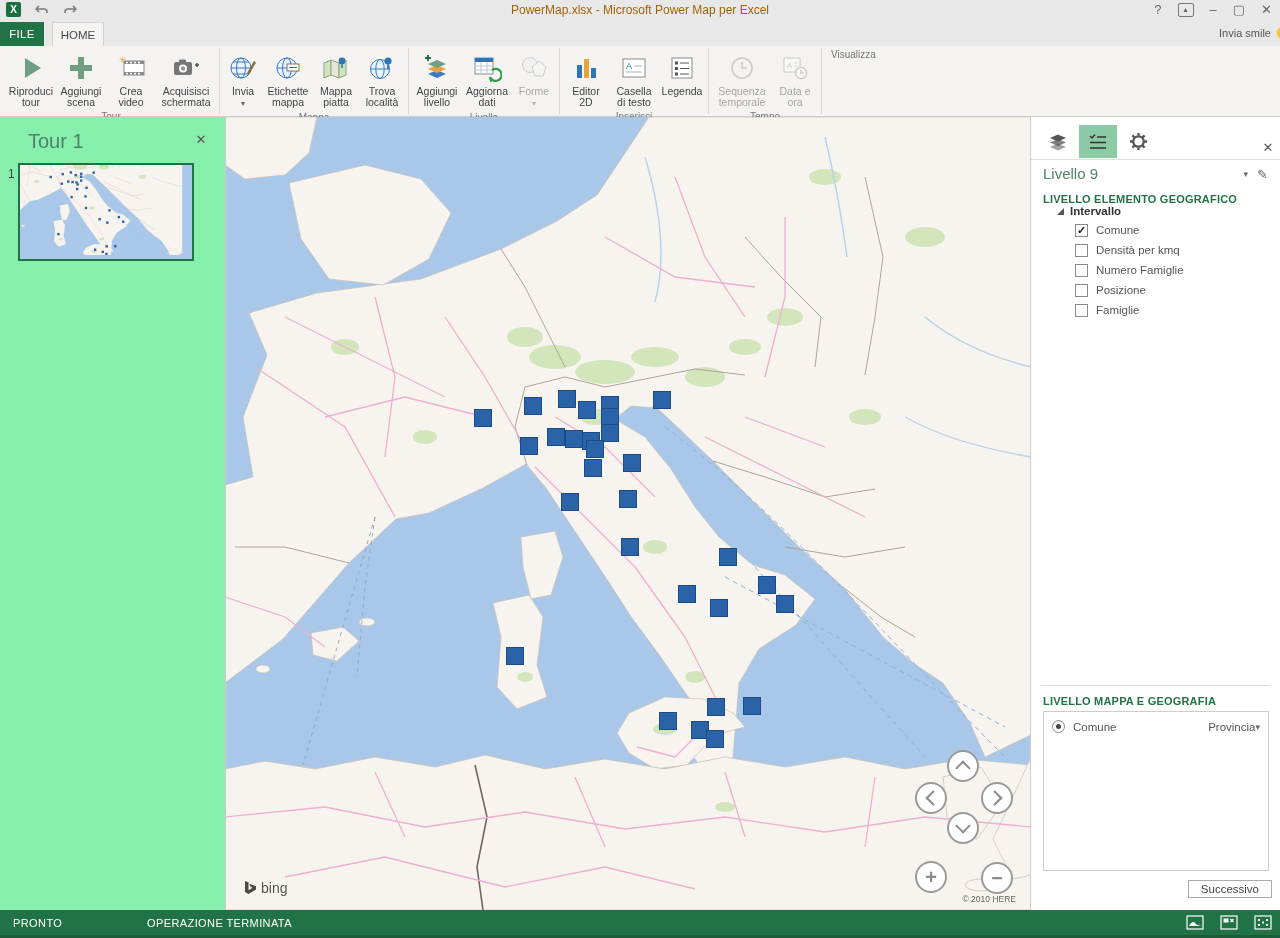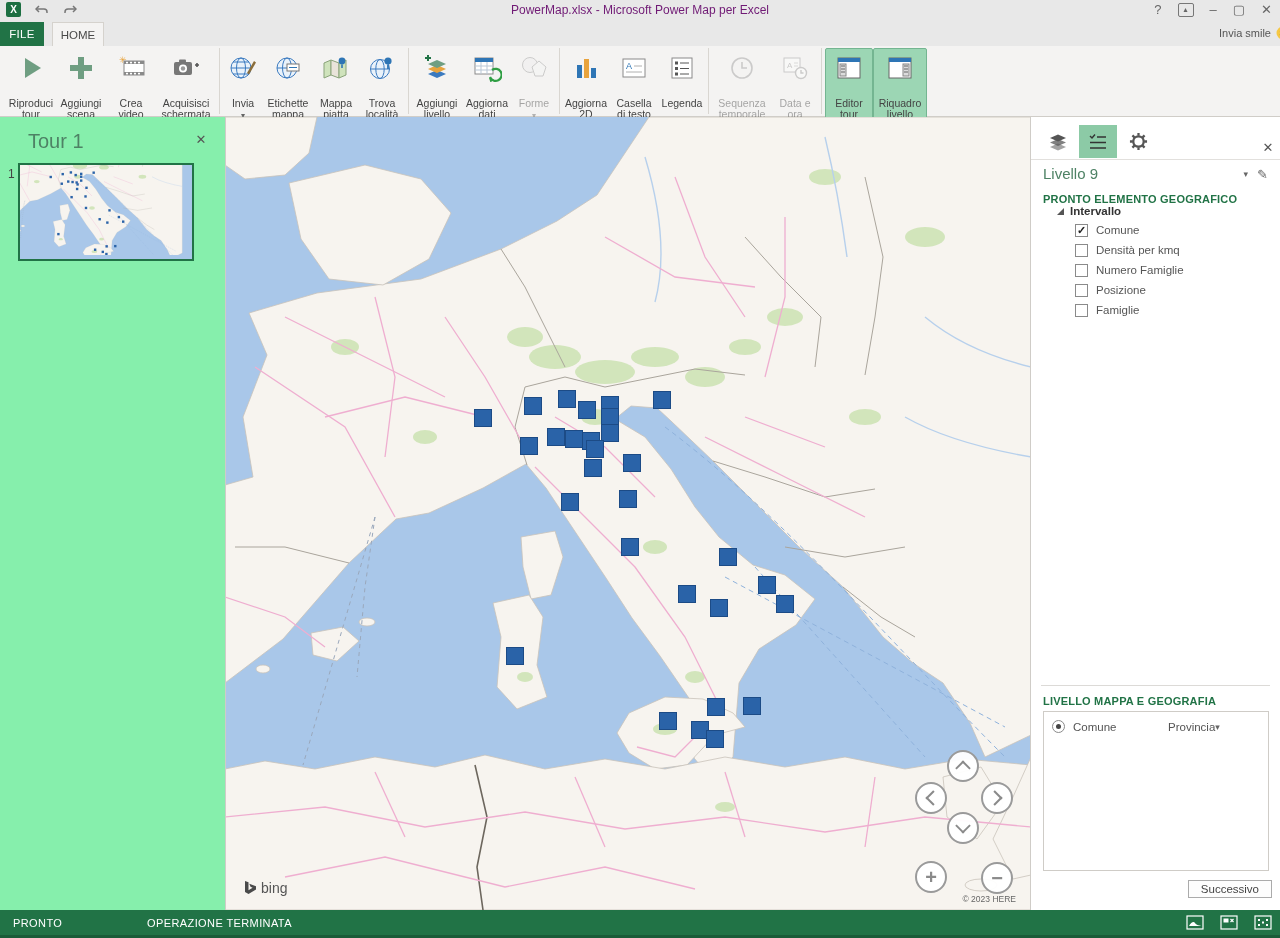--- a/index.html
+++ b/index.html
@@ -4,21 +4,21 @@
 <style>
   html,body{margin:0;padding:0;}
   body{width:1280px;height:938px;overflow:hidden;font-family:"Liberation Sans",sans-serif;
        background:#e8e8e8;position:relative;color:#444;-webkit-font-smoothing:antialiased;}
   
   .titlebar{position:absolute;left:0;top:0;width:1280px;height:20px;background:#e8e8e8;}
   .qat{position:absolute;left:6px;top:2px;display:flex;align-items:center;gap:14px;}
   .excel-logo{width:15px;height:15px;background:#1d6f42;border-radius:2px;color:#fff;
       font-size:10px;font-weight:bold;display:flex;align-items:center;justify-content:center;}
   .undo-redo svg{display:block;}
-  .win-title{position:absolute;left:0;right:0;top:3px;text-align:center;font-size:12px;color:#701a75;}
+  .win-title{position:absolute;left:0;right:0;top:3px;text-align:center;font-size:12px;color:#a16207;}
   .win-controls{position:absolute;right:8px;top:2px;display:flex;gap:16px;align-items:center;
       font-size:13px;color:#666;}
   .win-controls span{cursor:default;}
   .ribbon-opt{width:14px;height:12px;border:1px solid #777;font-size:8px;line-height:11px;
       text-align:center;border-radius:2px;}
   
   .tabrow{position:absolute;left:0;top:20px;width:1280px;height:26px;background:#e8e8e8;padding-left:20px;}
   .tab-file{position:absolute;left:0;top:2px;width:44px;height:24px;background:#217346;color:#fff;
       font-size:11.5px;text-align:center;line-height:24px;letter-spacing:.3px;}
   .tab-home{position:absolute;left:52px;top:2px;width:50px;height:24px;background:#f4f3f2;
@@ -28,21 +28,21 @@
   
   .ribbon{position:absolute;left:0;top:46px;width:1280px;height:71px;background:#f4f3f2;
       border-bottom:1px solid #d0cdc8;display:flex;align-items:stretch;padding-left:4px;box-sizing:border-box;}
   .rgroup{display:flex;flex-direction:column;padding:2px 2px 0 2px;}
   .rbtns{display:flex;flex:1;align-items:flex-start;}
   .rlabel{font-size:10px;color:#777;text-align:center;padding:1px 6px 2px;}
   .rsep{width:1px;background:#d9d6d1;margin:2px 1px;}
   .rbtn{width:46px;padding:3px 1px 1px;display:flex;flex-direction:column;align-items:center;
       border:1px solid transparent;border-radius:2px;cursor:default;}
   .rbtn .ricon{height:32px;display:flex;align-items:center;justify-content:center;}
-  .rbtn .rtext{font-size:10.5px;color:#444;text-align:center;line-height:11px;margin-top:14px;}
+  .rbtn .rtext{font-size:10.5px;color:#444;text-align:center;line-height:11px;margin-top:2px;}
   .rbtn.active{background:#9cd6b4;border-color:#74b591;}
   .rbtn.disabled{opacity:.45;}
   .has-caret .rtext::after{content:"\25BE";display:block;font-size:8px;color:#666;margin-top:1px;}
   
   .content{position:absolute;left:0;top:117px;width:1280px;height:793px;display:flex;}
   
   .tour-panel{width:226px;background:#86efac;border-right:1px solid #cfccc7;position:relative;box-sizing:border-box;}
   .tour-title{position:absolute;left:28px;top:13px;font-size:20px;color:#4e8265;}
   .panel-close{position:absolute;width:16px;height:16px;color:#555;font-size:13px;line-height:16px;
       text-align:center;cursor:default;}
@@ -86,21 +86,21 @@
   .checkbox{width:13px;height:13px;border:1px solid #8a8a8a;background:#fff;box-sizing:border-box;
       font-size:11px;line-height:11px;text-align:center;color:#222;}
   .checkbox.checked::after{content:"\2713";font-weight:bold;}
   .field-label{font-size:11.5px;color:#555;}
   .lp-divider{position:absolute;left:10px;right:10px;height:1px;background:#dcdad7;}
   .geo-box{position:absolute;left:12px;top:594px;width:226px;height:160px;border:1px solid #cfccc7;box-sizing:border-box;}
   .geo-row{display:flex;align-items:center;padding:8px 8px 0 8px;gap:8px;}
   .radio{width:13px;height:13px;border-radius:50%;border:1px solid #8a8a8a;box-sizing:border-box;position:relative;}
   .radio.on::after{content:"";position:absolute;left:3px;top:3px;width:5px;height:5px;border-radius:50%;background:#444;}
   .geo-field{font-size:11.5px;color:#555;flex:1;}
-  .geo-select{font-size:11.5px;color:#555;width:92px;display:flex;justify-content:flex-start;align-items:center;}
+  .geo-select{font-size:11.5px;color:#555;width:92px;display:flex;justify-content:flex-end;align-items:center;}
   .geo-select .sc{font-size:9px;color:#666;}
   .next-btn{position:absolute;right:8px;top:763px;padding:2px 12px;border:1px solid #ababab;
       background:#fdfdfd;font-size:11.5px;color:#444;cursor:default;}
   
   .statusbar{position:absolute;left:0;top:910px;width:1280px;height:28px;background:#217346;
       border-bottom:3px solid #1a5c38;box-sizing:border-box;color:#fff;}
   .sb-left{position:absolute;left:13px;top:7px;font-size:11px;letter-spacing:.4px;}
   .sb-center{position:absolute;left:147px;top:7px;font-size:11px;letter-spacing:.4px;}
   .sb-icons{position:absolute;right:8px;top:4px;display:flex;gap:16px;}
 </style>
@@ -394,21 +394,21 @@
   <div class="rgroup">
     <div class="rbtns">
       <div class="rbtn" style="width:42px">
         <div class="ricon">
             <svg width="24" height="26" viewBox="0 0 24 26">
               <rect x="3" y="10" width="5" height="13" fill="#2e75b5"></rect>
               <rect x="10" y="4" width="5" height="19" fill="#e8a33d"></rect>
               <rect x="17" y="13" width="5" height="10" fill="#2e75b5"></rect>
             </svg>
           </div>
-        <div class="rtext">Aggiorna 2D</div>
+        <div class="rtext">Editor 2D</div>
       </div>
       <div class="rbtn">
         <div class="ricon">
             <svg width="28" height="26" viewBox="0 0 28 26">
               <rect x="3" y="4" width="22" height="18" fill="#fff" stroke="#8a8a8a"></rect>
               <text x="6" y="14" font-size="9" fill="#2e75b5" font-family="Liberation Sans,sans-serif">A</text>
               <path d="M14,11 h8 M6,17 h16" stroke="#b0b0b0"></path>
             </svg>
           </div>
         <div class="rtext">Casella di testo</div>
@@ -454,44 +454,20 @@
             </svg>
           </div>
         <div class="rtext">Data e ora</div>
       </div>
     </div>
     <div class="rlabel">Tempo</div>
   </div>
   <div class="rsep"></div>
 
   <div class="rgroup">
-    <div class="rbtns">
-      <div class="rbtn active" style="width:44px">
-        <div class="ricon">
-            <svg width="26" height="26" viewBox="0 0 26 26">
-              <rect x="2" y="3" width="22" height="20" fill="#fff" stroke="#666"></rect>
-              <rect x="2" y="3" width="22" height="4" fill="#2e75b5"></rect>
-              <rect x="4" y="9" width="6" height="12" fill="#dcdcdc" stroke="#888"></rect>
-              <path d="M5,11 h4 M5,14 h4 M5,17 h4" stroke="#666"></path>
-            </svg>
-          </div>
-        <div class="rtext">Editor tour</div>
-      </div>
-      <div class="rbtn active" style="width:50px">
-        <div class="ricon">
-            <svg width="26" height="26" viewBox="0 0 26 26">
-              <rect x="2" y="3" width="22" height="20" fill="#fff" stroke="#666"></rect>
-              <rect x="2" y="3" width="22" height="4" fill="#2e75b5"></rect>
-              <rect x="16" y="9" width="6" height="12" fill="#dcdcdc" stroke="#888"></rect>
-              <path d="M17,11 h4 M17,14 h4 M17,17 h4" stroke="#666"></path>
-            </svg>
-          </div>
-        <div class="rtext">Riquadro livello</div>
-      </div>
-    </div>
     <div class="rlabel">Visualizza</div>
   </div>
 </div>
 
 <div class="content">
 
   <div class="tour-panel">
     <div class="tour-title">Tour 1</div>
     <span class="panel-close tour-close"></span>
     <div class="scene-num">1</div>
@@ -568,21 +544,21 @@
           <rect x="481.5" y="613.5" width="17" height="17" class="marker"></rect>
         </g>
     </svg>
 
     <div class="bing-logo">
       <svg width="13" height="15" viewBox="0 0 13 15">
         <path d="M1,0 L4.5,1.2 V9.2 L8.6,6.8 L6.5,5.8 L5.3,2.8 L12,5.2 V8.6 L4.5,13 L1,11 Z" fill="#4a4a4a"></path>
       </svg>
       <span>bing</span>
     </div>
-    <div class="attribution">© 2023 HERE</div>
+    <div class="attribution">© 2010 HERE</div>
 
     <div class="navbtn" style="left:721px;top:633px">
         <span class="chev up"></span>
       </div>
     <div class="navbtn" style="left:689px;top:665px">
         <span class="chev left"></span>
       </div>
     <div class="navbtn" style="left:755px;top:665px">
         <span class="chev right"></span>
       </div>
@@ -620,21 +596,21 @@
           </g>
         </svg>
       </div>
       <span class="panel-close lp-close"></span>
     </div>
 
     <div class="lp-title">Livello 9</div>
     <span class="lp-title-caret">▾</span>
     <span class="lp-edit">✎</span>
 
-    <div class="lp-section" style="top:76px">PRONTO ELEMENTO GEOGRAFICO</div>
+    <div class="lp-section" style="top:76px">LIVELLO ELEMENTO GEOGRAFICO</div>
 
     <div class="tree-root">
       <span class="tree-arrow"></span>
       <span>Intervallo</span>
     </div>
 
     <div class="field-row" style="top:105px">
       <span class="checkbox checked"></span>
       <span class="field-label">Comune</span>
     </div>

